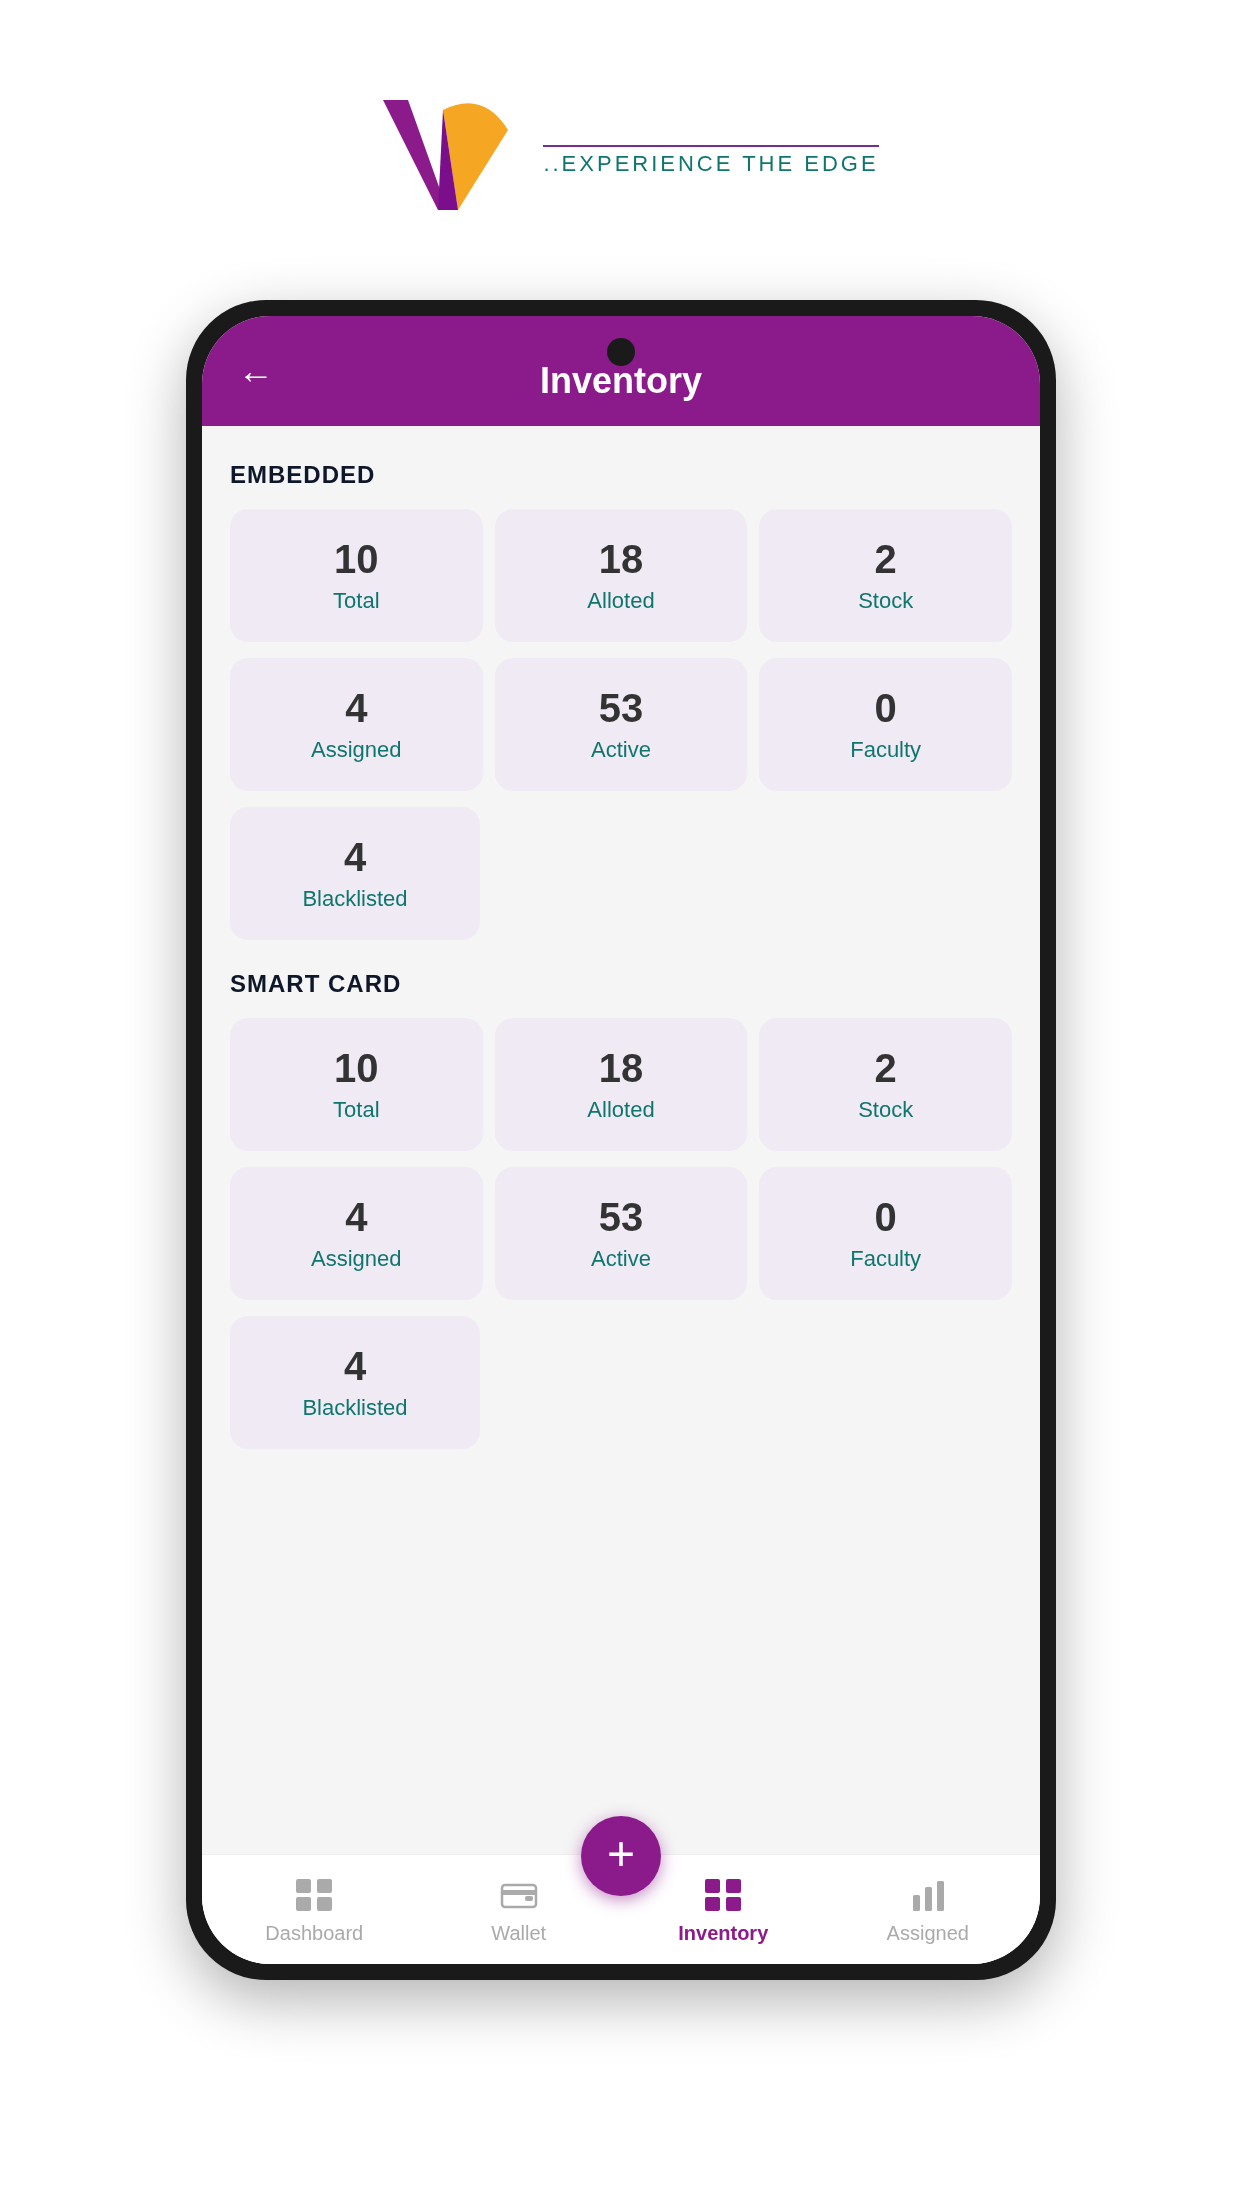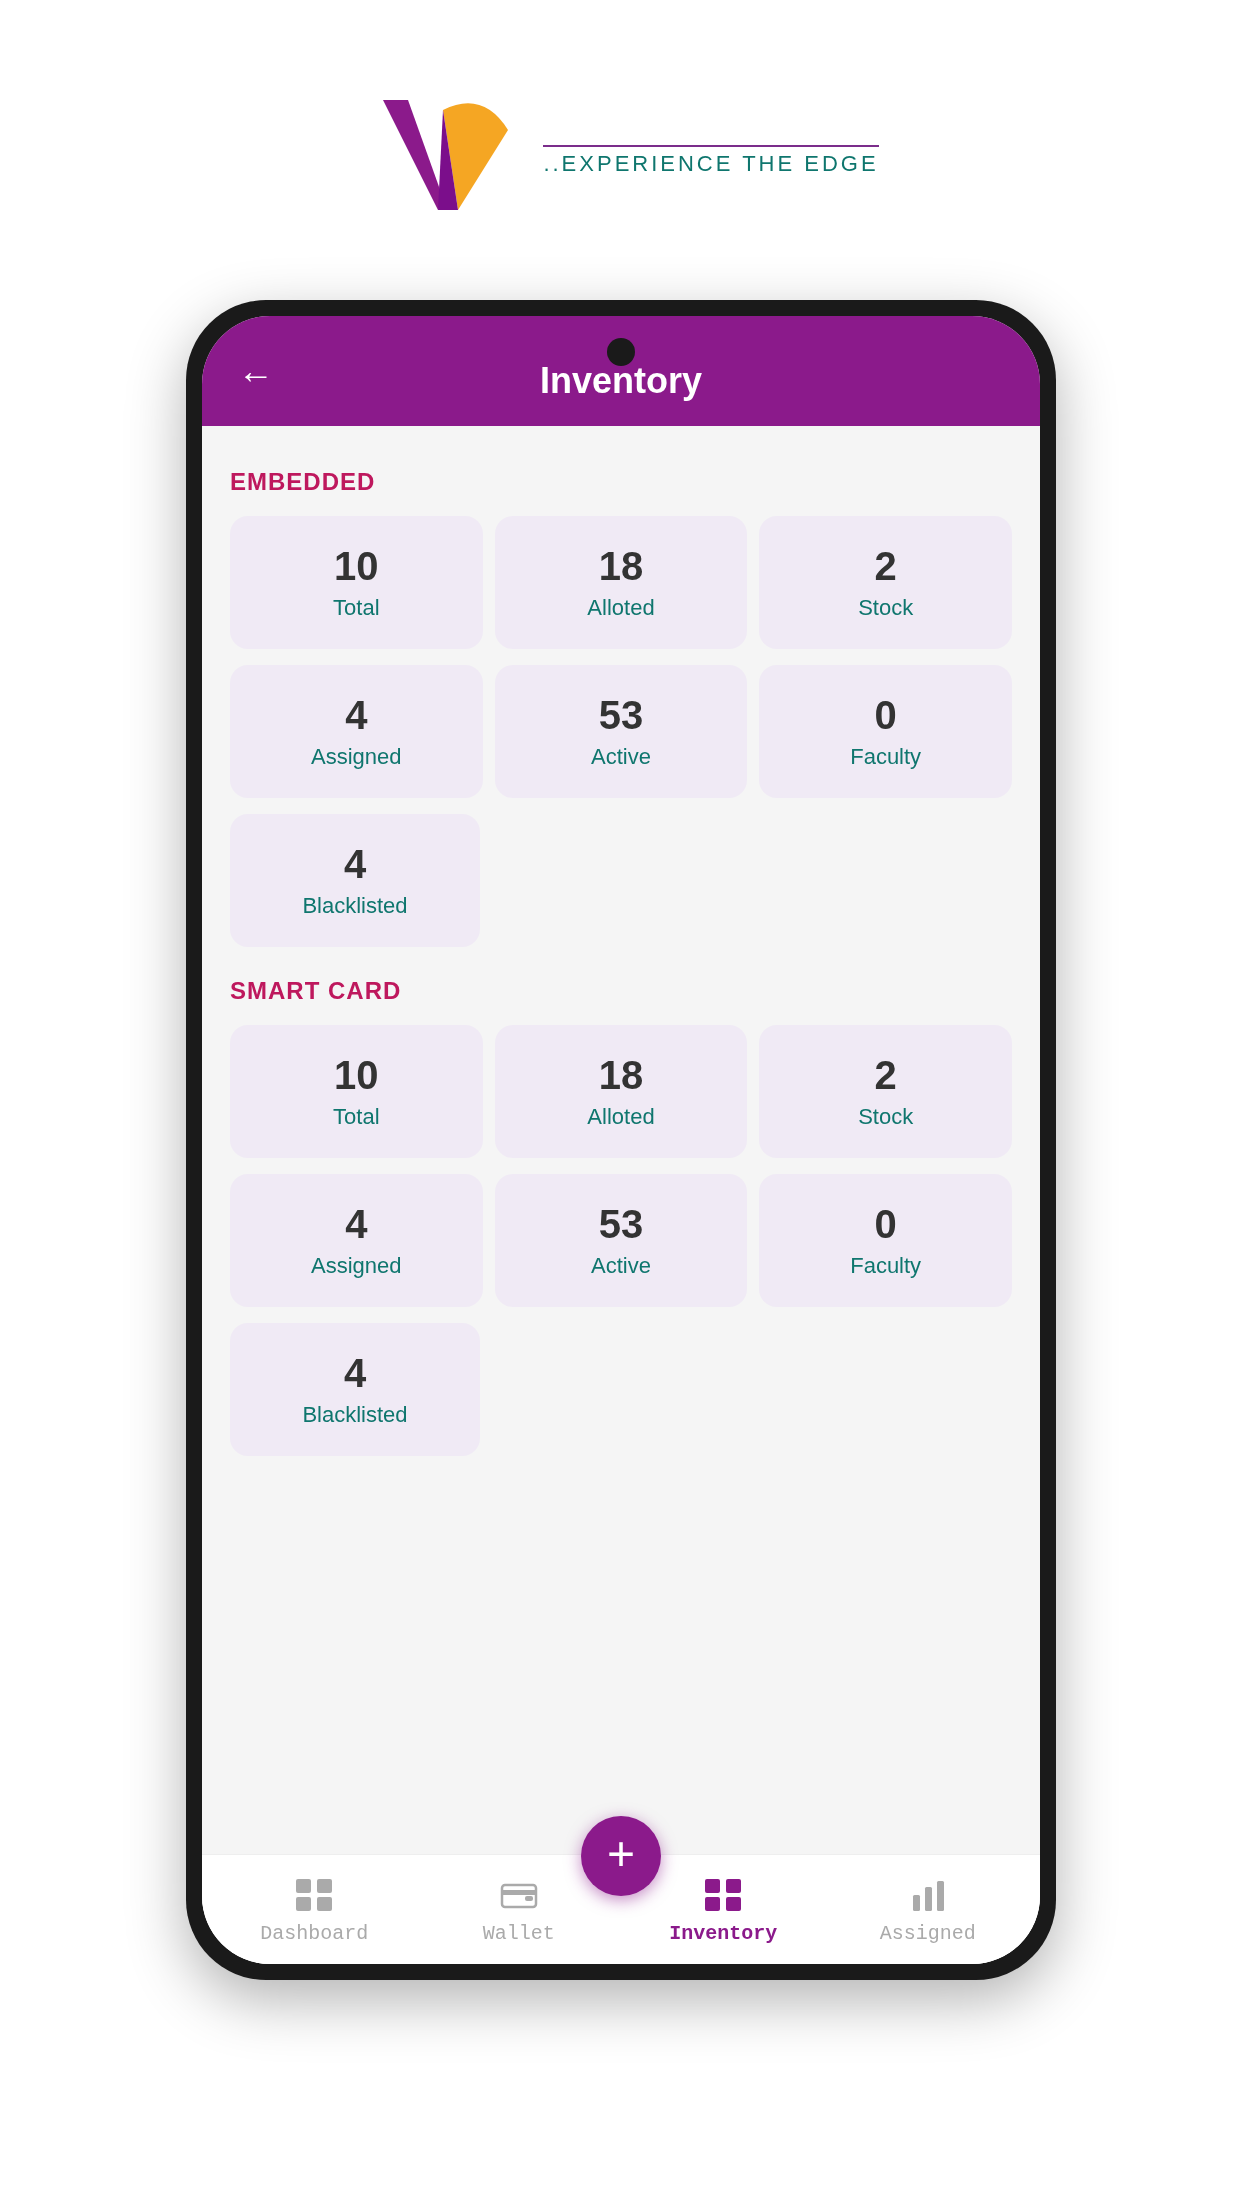--- a/index.html
+++ b/index.html
@@ -109,24 +109,24 @@
       overflow-y: auto;
       padding: 30px 28px 100px;
       background: #f5f5f5;
     }
     .app-content::-webkit-scrollbar { display: none; }
 
     
     .section-label {
       font-size: 24px;
       font-weight: 700;
-      color: #be185d;
+      color: #0f172a;
       letter-spacing: 1px;
       margin-bottom: 20px;
-      margin-top: 12px;
+      margin-top: 5px;
     }
 
     
     .stats-grid {
       display: grid;
       grid-template-columns: repeat(3, 1fr);
       gap: 12px;
       margin-bottom: 16px;
     }
     .stats-grid-single {
@@ -164,21 +164,20 @@
       right: 0;
       height: 110px;
       background: white;
       border-top: 1px solid #eee;
       display: flex;
       align-items: center;
       justify-content: space-around;
       padding: 0 10px;
       border-radius: 0 0 68px 68px;
       z-index: 20;
-      font-family: Liberation Mono, monospace;
     }
     .nav-item {
       display: flex;
       flex-direction: column;
       align-items: center;
       cursor: pointer;
       flex: 1;
     }
     .nav-icon {
       width: 52px;

